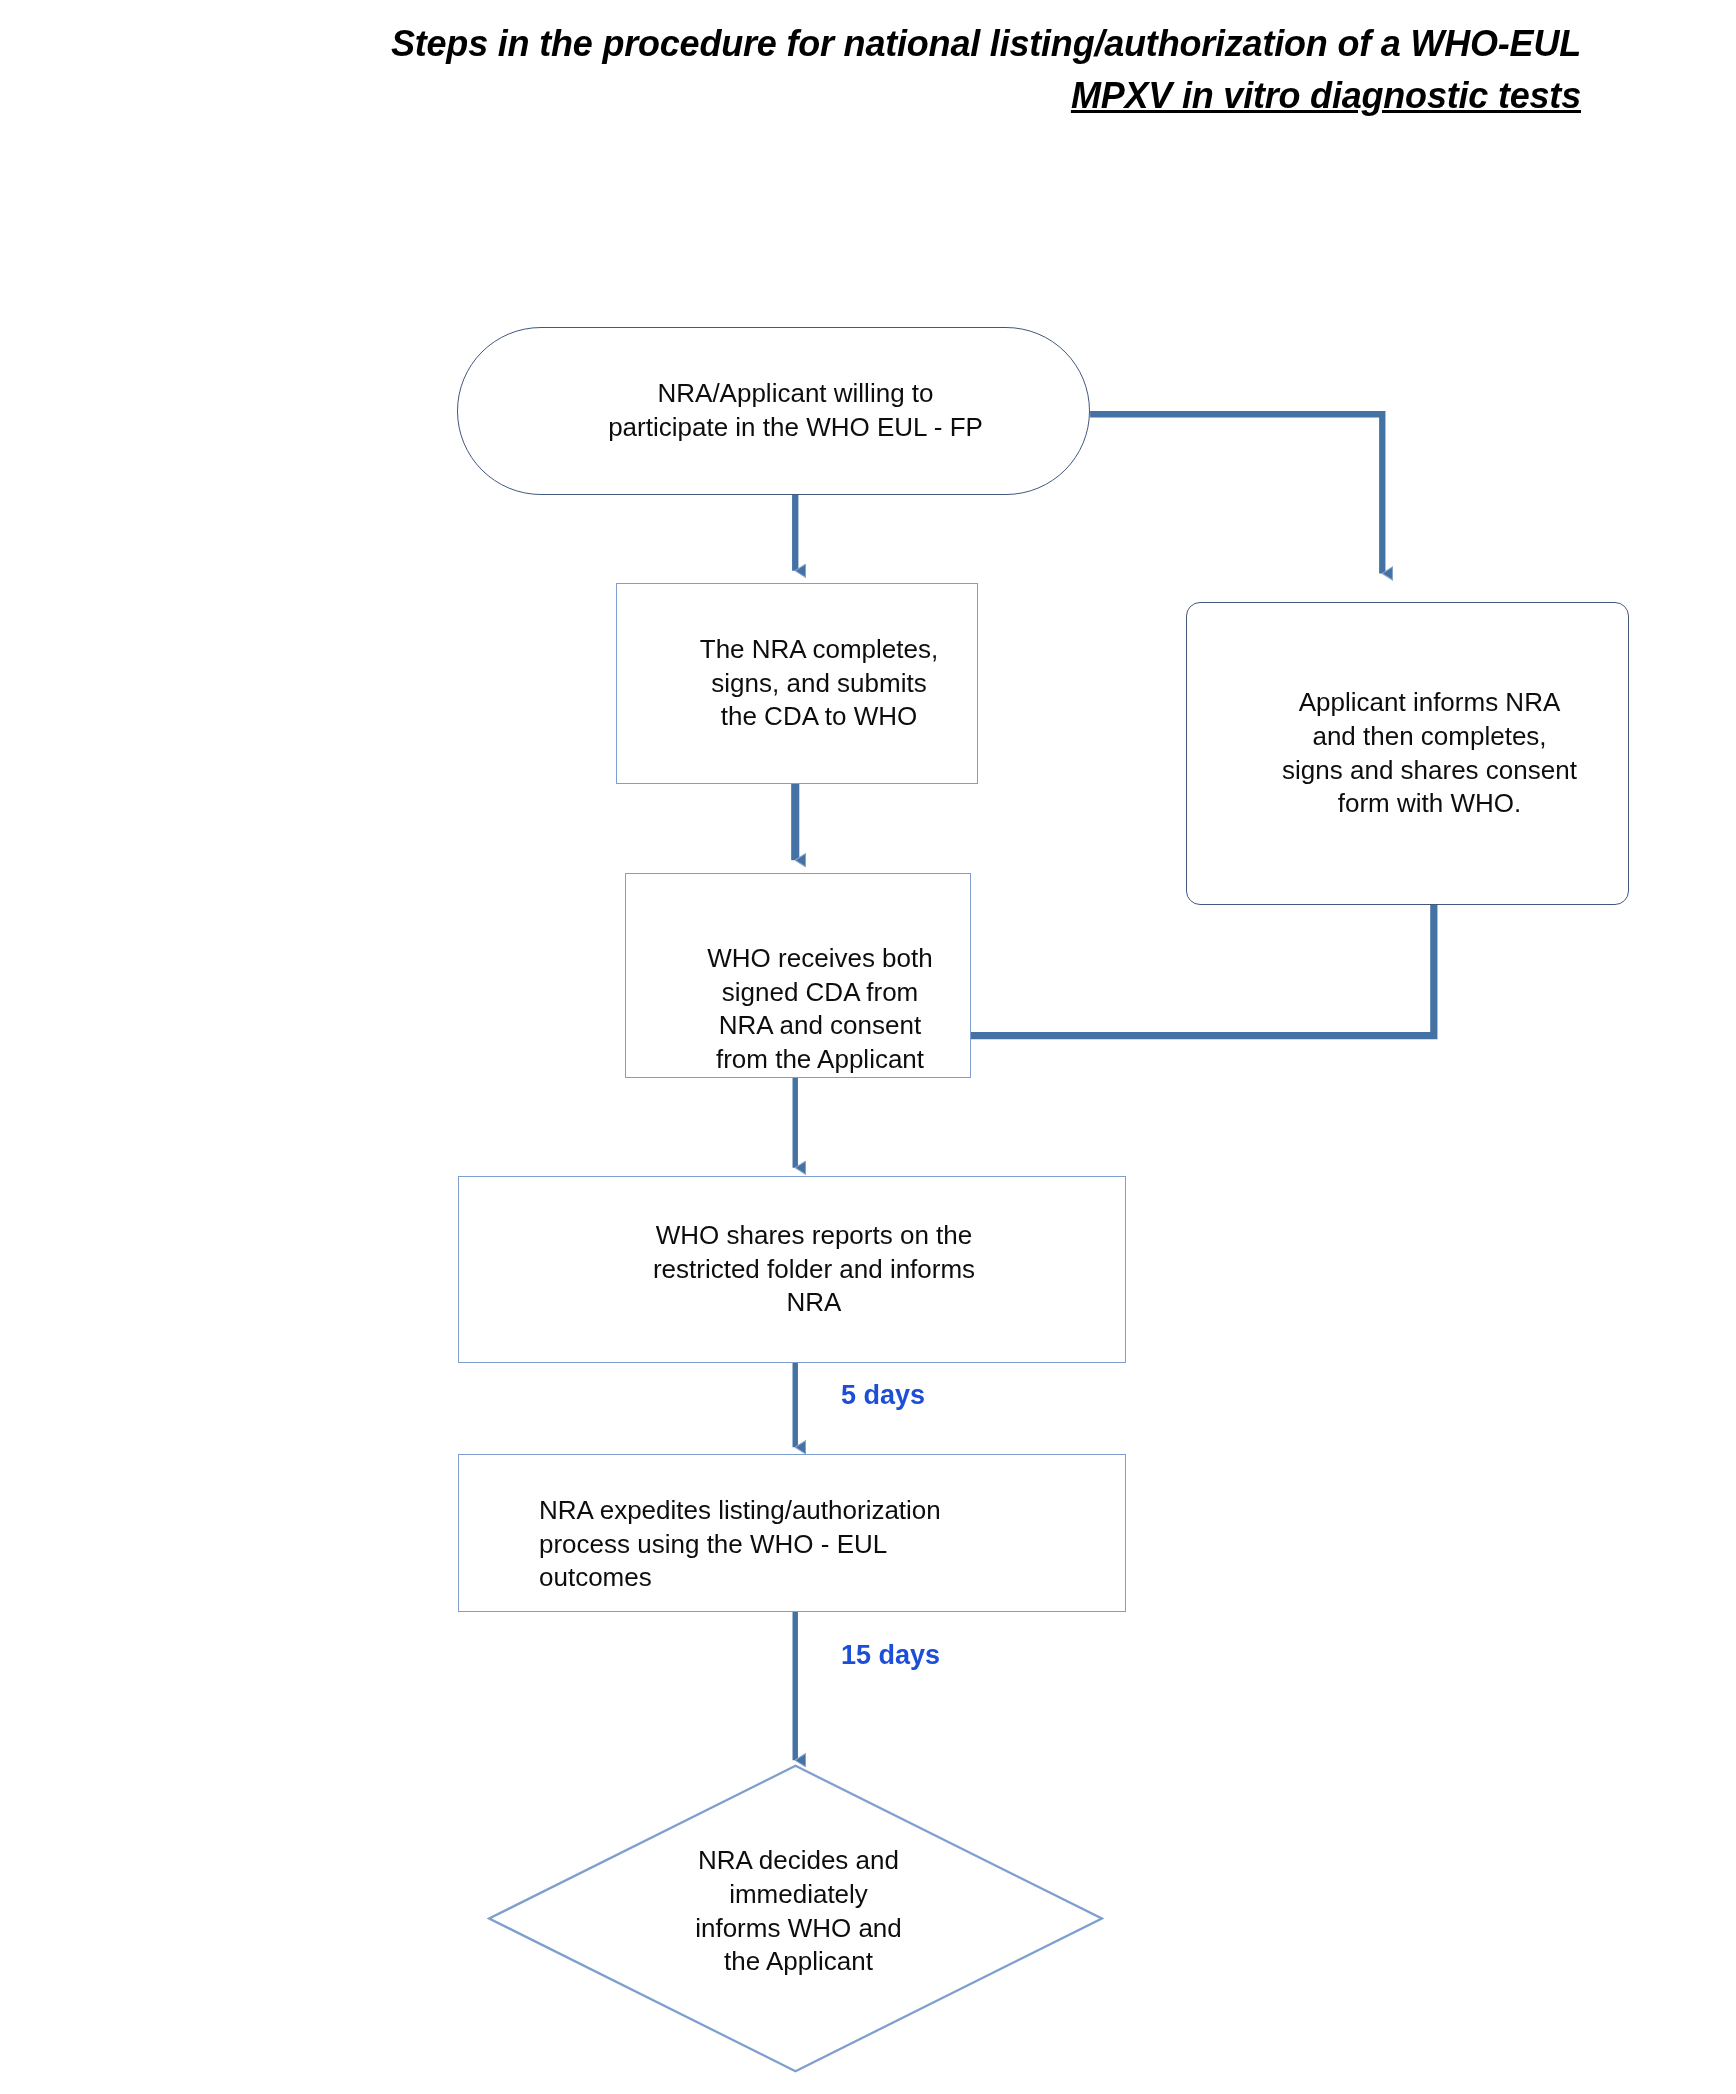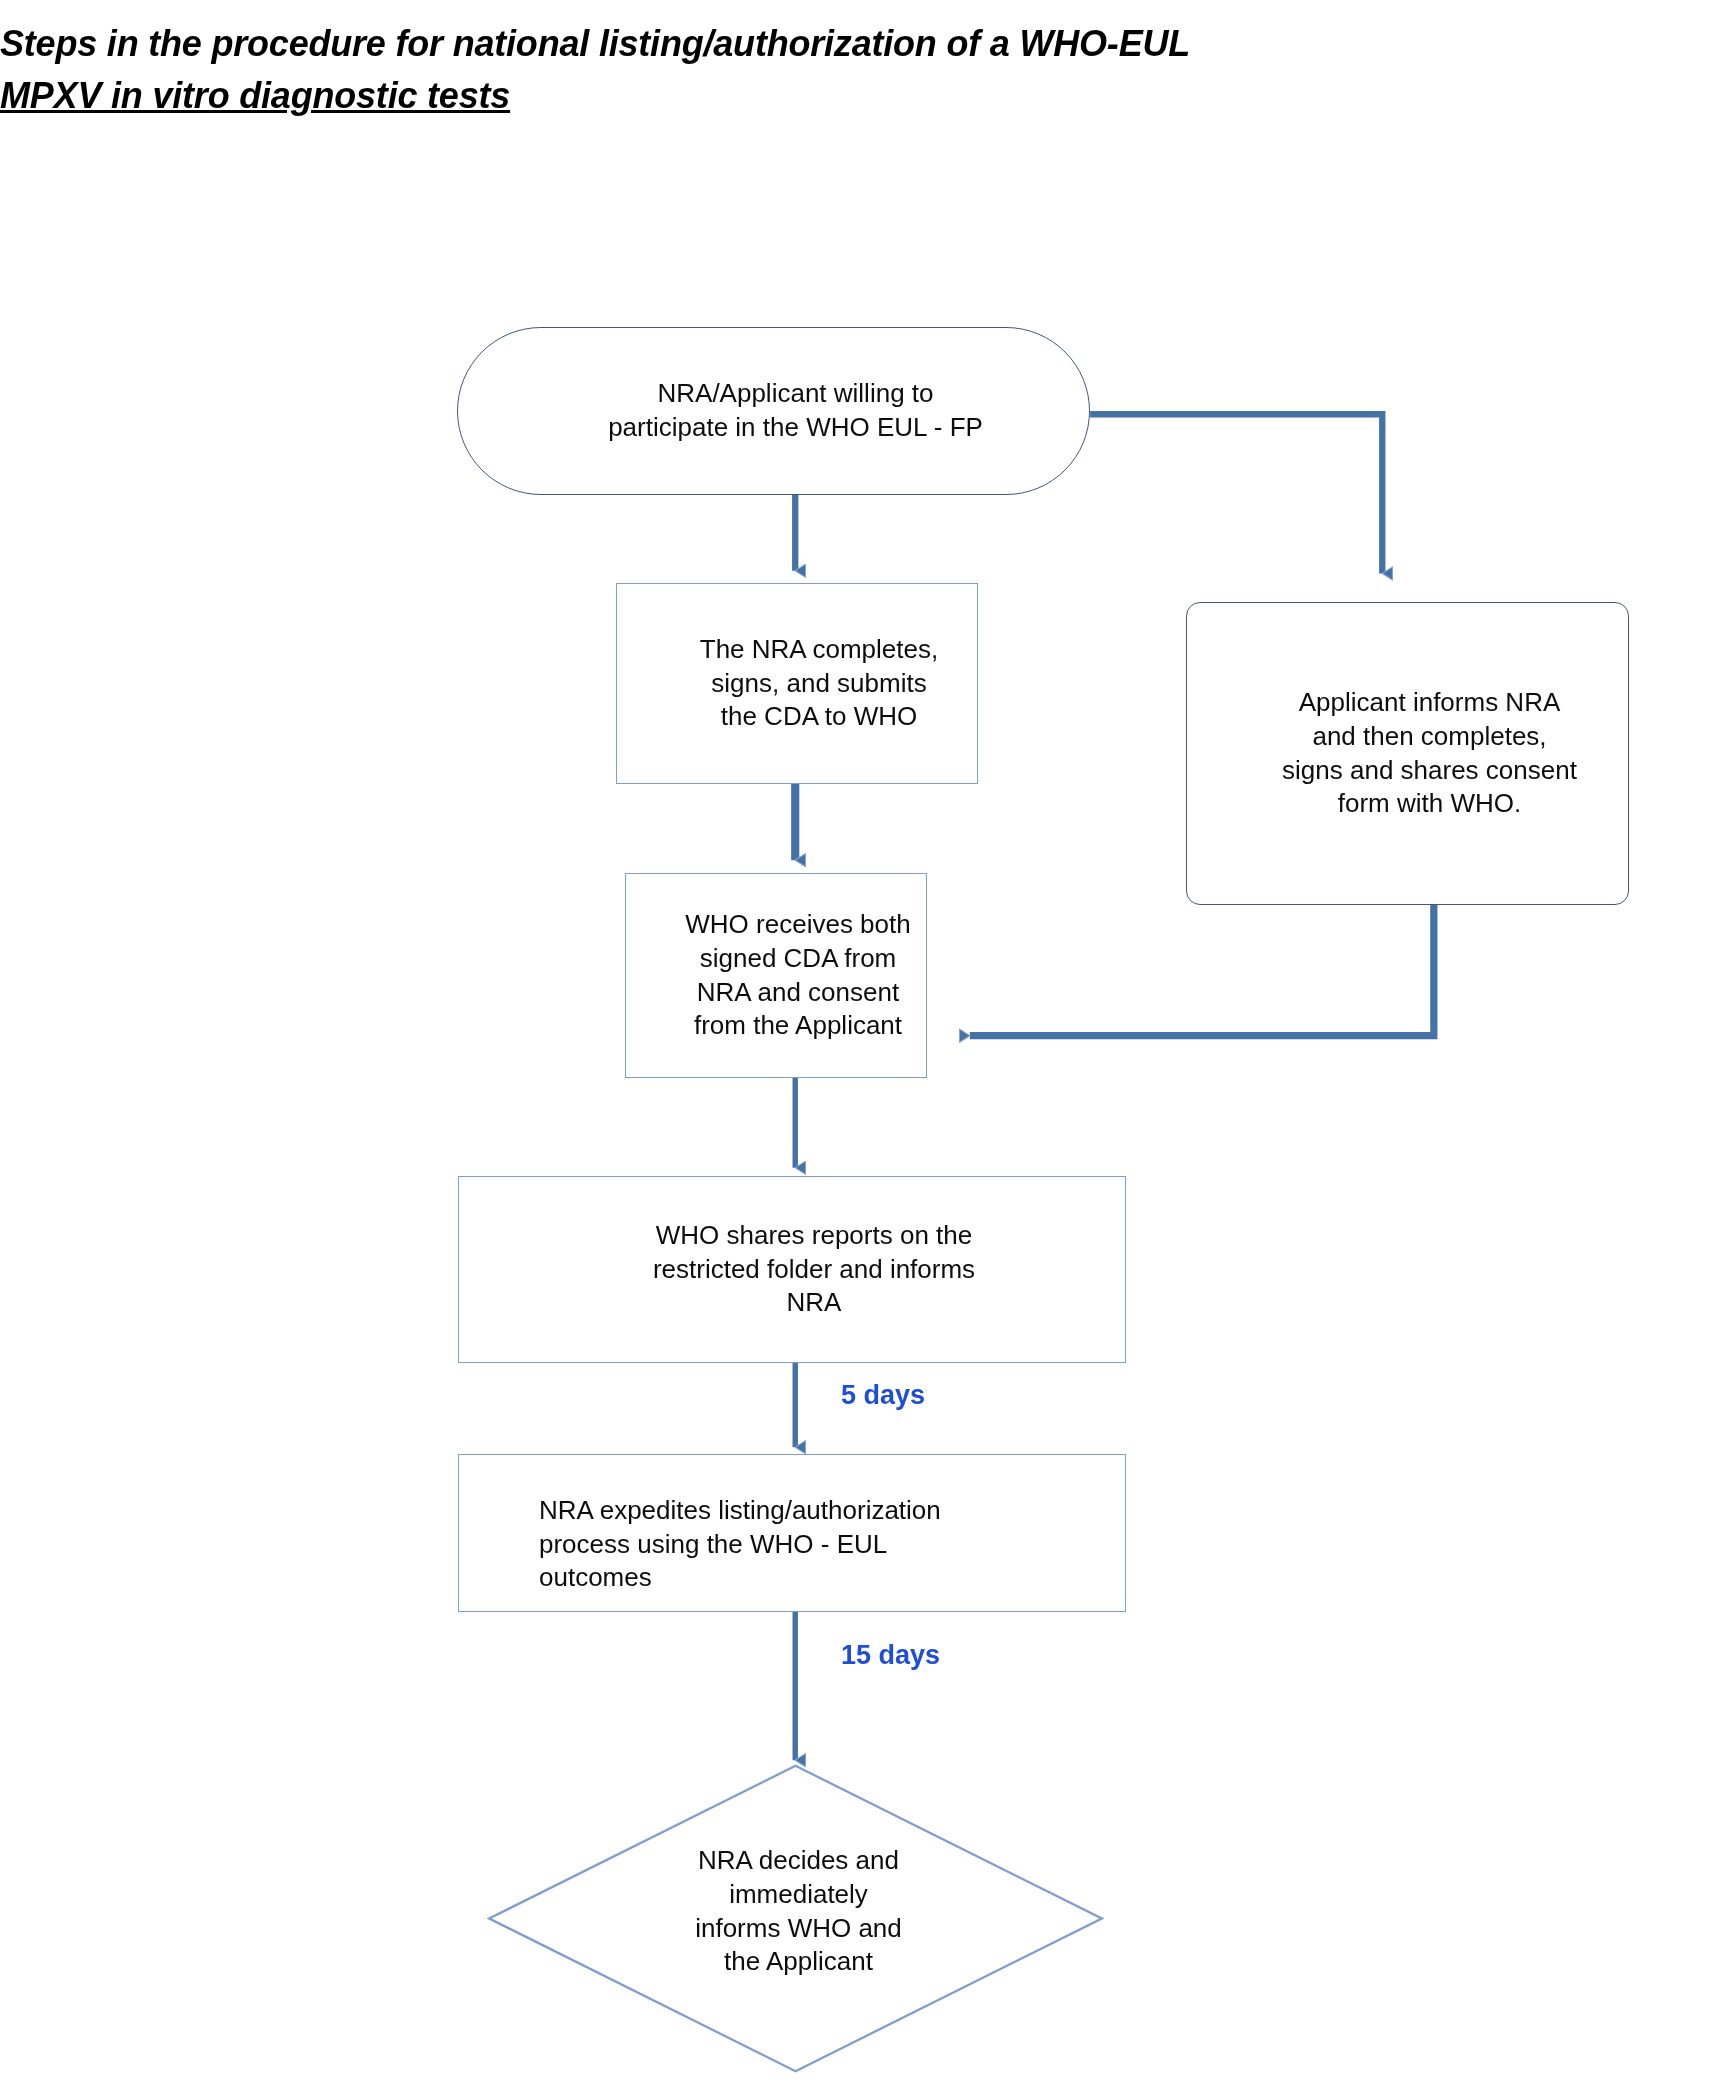--- a/index.html
+++ b/index.html
@@ -18,21 +18,21 @@
     position: absolute;
     left: 0; top: 0;
     width: 1737px;
     height: 2094px;
   }
   .title {
     position: absolute;
     left: 0;
     top: 18px;
     width: 1581px;
-    text-align: left;
+    text-align: right;
     font-weight: bold;
     font-style: italic;
     font-size: 36px;
     line-height: 1.45;
     color: #000000;
     letter-spacing: -0.2px;
   }
   .title .l2 { display: block; text-decoration: underline; }
 
   svg.wires {
@@ -145,21 +145,21 @@
 the CDA to WHO</span>
   </div>
 
   <div class="node rounded-lg" style="left:1186px; top:602px; width:443px; height:303px;">
     <span class="txt t-center">Applicant informs NRA
 and then completes,
 signs and shares consent
 form with  WHO.</span>
   </div>
 
-  <div class="node rect" style="left:625px; top:873px; width:302px; height:205px;">
+  <div class="node rect" style="left:625px; top:873px; width:346px; height:205px;align-items:flex-end;">
     <span class="txt t-center">WHO receives both
 signed CDA from
 NRA and consent
 from the Applicant</span>
   </div>
 
   <div class="node rect" style="left:458px; top:1176px; width:668px; height:187px;">
     <span class="txt t-center">WHO shares reports on the
 restricted folder and informs
 NRA</span>

